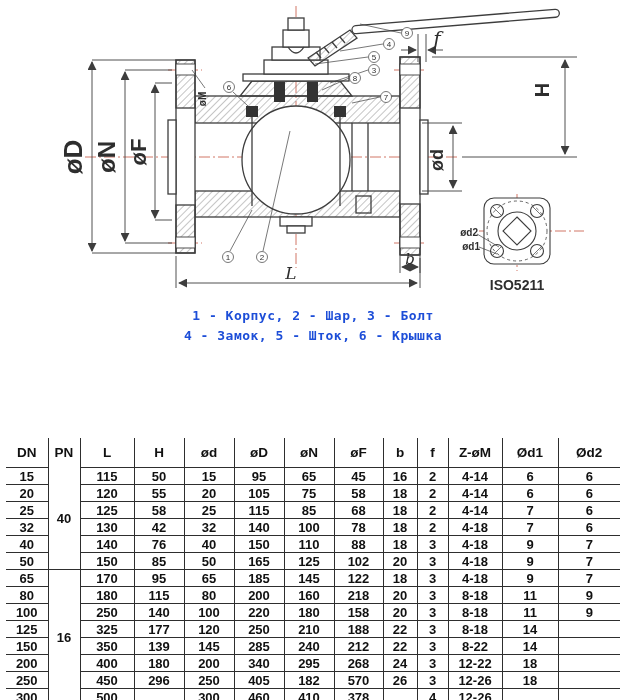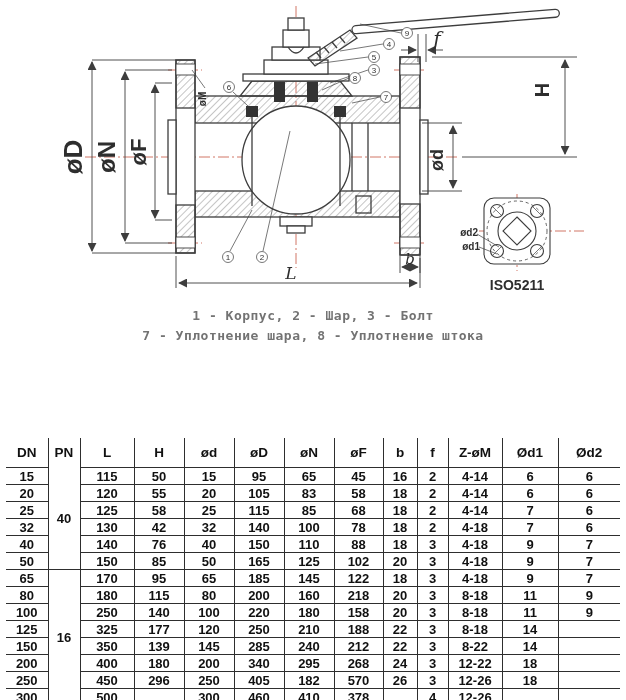--- a/index.html
+++ b/index.html
@@ -4,21 +4,21 @@
 <style>
   html,body{margin:0;padding:0;}
   body{
     width:626px;height:700px;position:relative;background:#fff;
     font-family:"Liberation Sans",sans-serif;color:#111;overflow:hidden;
   }
   .drawing-wrap{position:absolute;left:0;top:0;width:626px;height:302px;}
   .legend{
     position:absolute;left:13px;top:306px;width:600px;text-align:center;
     font-family:"DejaVu Sans Mono",monospace;font-size:13px;font-weight:bold;
-    color:#737373;line-height:20px;letter-spacing:.5px;
+    color:#1d4ed8;line-height:20px;letter-spacing:.5px;
   }
   .tbl-wrap{position:absolute;left:6px;top:413px;width:614px;margin-top:25px;}
   table{border-collapse:collapse;width:614px;table-layout:fixed;}
   th,td{
     border:1.5px solid #2e2e2e;text-align:center;vertical-align:middle;
     font-family:"Liberation Sans",sans-serif;font-weight:bold;font-size:13px;
     padding:0;height:16px;white-space:nowrap;
   }
   thead th{height:29px;font-size:13.5px;border-top:none;}
   .col-first{border-left:none;}
@@ -209,21 +209,21 @@
     <line x1="479" y1="247" x2="497" y2="254" stroke-width="0.7"></line>
   </g>
   <text class="dimlabel" font-size="10" text-anchor="end" x="478" y="236">ød2</text>
   <text class="dimlabel" font-size="10" text-anchor="end" x="480" y="250">ød1</text>
   <text class="dimlabel" font-size="14" text-anchor="middle" x="517" y="290">ISO5211</text>
 </svg>
 </div>
 
 <div class="legend">
   <div>1 - Корпус, 2 - Шар, 3 - Болт</div>
-  <div>7 - Уплотнение шара, 8 - Уплотнение штока</div>
+  <div>4 - Замок, 5 - Шток, 6 - Крышка</div>
 </div>
 
 <div class="tbl-wrap">
   <table>
     <colgroup>
       <col style="width:42px">
         <col style="width:32px">
         <col style="width:54px">
       <col style="width:50px">
         <col style="width:50px">
@@ -268,21 +268,21 @@
           <td>4-14</td>
           <td>6</td>
           <td class="col-last">6</td>
         </tr>
         <tr>
           <td class="col-first">20</td>
           <td>120</td>
           <td>55</td>
           <td>20</td>
           <td>105</td>
-          <td>83</td>
+          <td>75</td>
           <td>58</td>
           <td>18</td>
           <td>2</td>
           <td>4-14</td>
           <td>6</td>
           <td class="col-last">6</td>
         </tr>
         <tr>
           <td class="col-first">25</td>
           <td>125</td>

